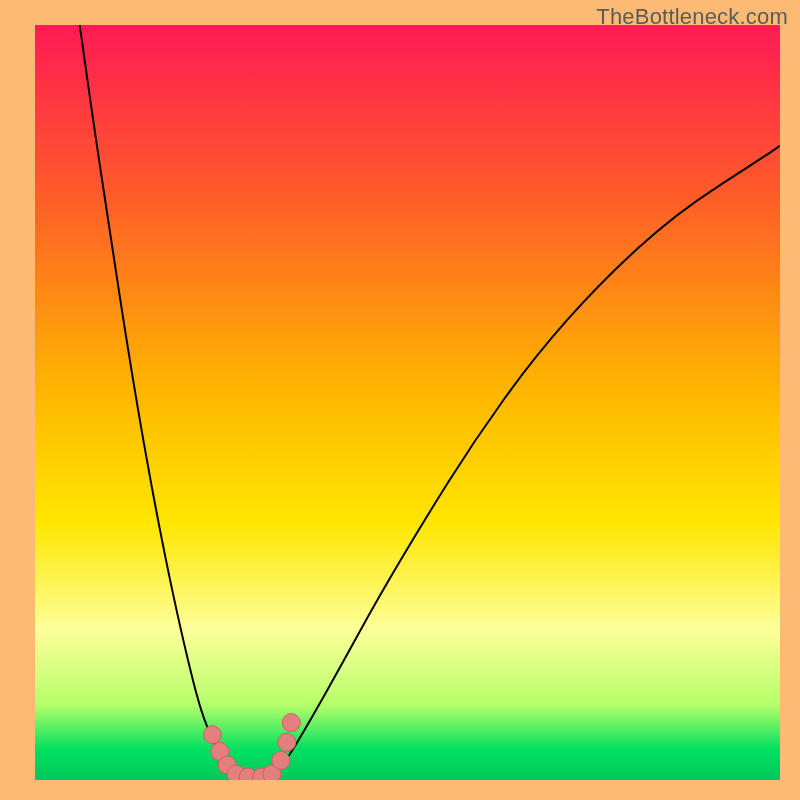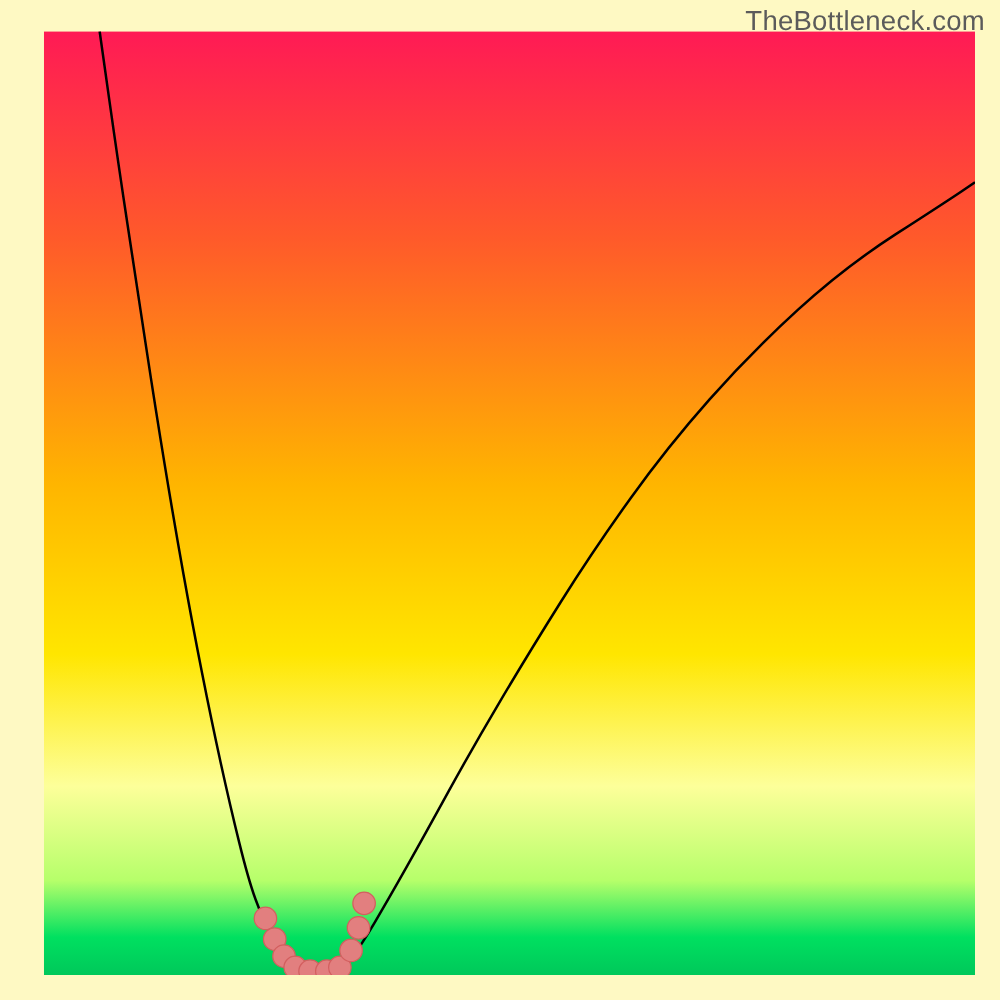--- a/index.html
+++ b/index.html
@@ -9,21 +9,21 @@
     height: 800px;
     background: #000;
     overflow: hidden;
   }
   .frame {
     position: absolute;
     left: 0;
     top: 0;
     width: 800px;
     height: 800px;
-    background: #fef9c3;
+    background: #fdba74;
     text-align: right;
   }
   .plot {
     position: absolute;
     left: 35px;
     top: 25px;
     width: 745px;
     height: 755px;
     overflow: hidden;
   }

